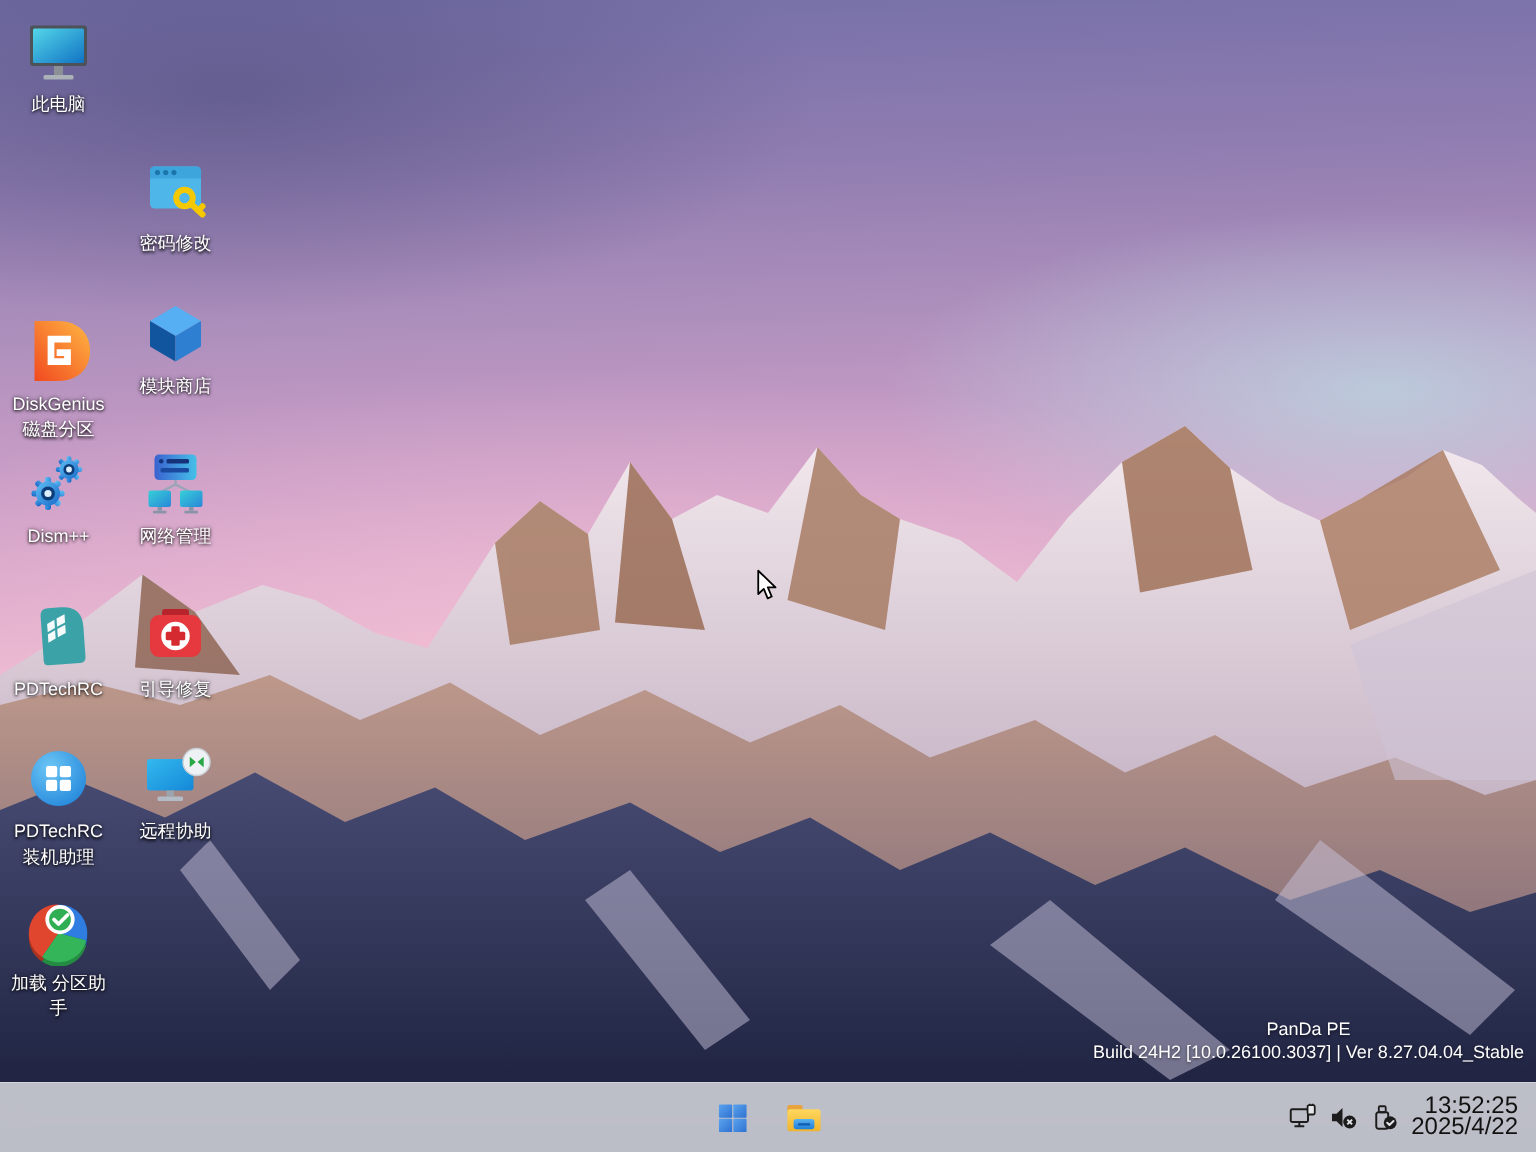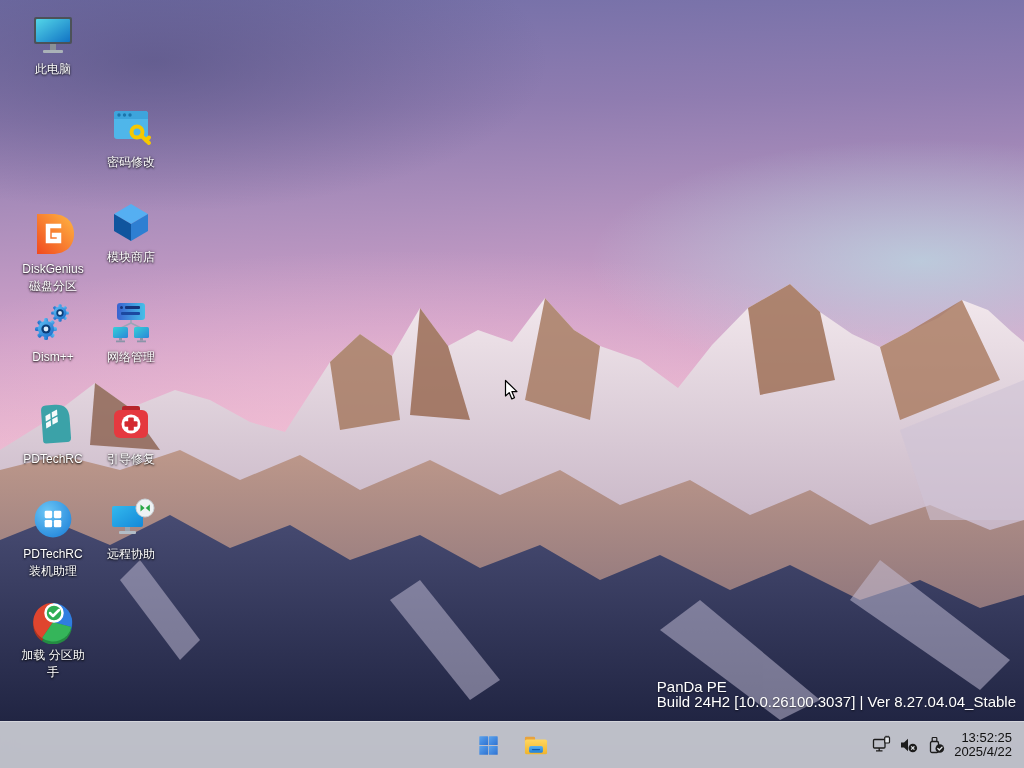--- a/index.html
+++ b/index.html
@@ -10,42 +10,42 @@
   .wallpaper{position:absolute;inset:0;
     background:
       radial-gradient(55% 28% at 15% 8%, rgba(76,74,122,.55), transparent 70%),
       radial-gradient(45% 22% at 90% 34%, rgba(186,215,226,.78), transparent 72%),
       radial-gradient(70% 26% at 40% 52%, rgba(246,195,215,.5), transparent 75%),
       linear-gradient(178deg,#7470a8 0%,#8f7cb0 15%,#ad8fbc 28%,#cfa0c8 42%,#eab7d0 55%,#f3d2da 68%,#f6e4e4 80%,#f2dde2 100%);
   }
   .mountains{position:absolute;inset:0;width:1024px;height:768px;}
 
   
-  .cell{position:absolute;width:78px;display:flex;flex-direction:column;align-items:center;cursor:default;margin-left:14px;}
+  .cell{position:absolute;width:78px;display:flex;flex-direction:column;align-items:center;cursor:default;}
   .ic{width:48px;height:48px;display:flex;align-items:center;justify-content:center;}
   .lbl{margin-top:3px;max-width:74px;font-size:12px;line-height:17px;color:#fff;text-align:center;
        text-shadow:0 1px 2px rgba(0,0,0,.9),0 0 3px rgba(0,0,0,.55);word-break:break-word;}
 
   
-  .watermark{position:absolute;right:8px;top:679px;text-align:left;color:#fff;font-size:15px;line-height:15px;
+  .watermark{position:absolute;right:8px;top:679px;text-align:center;color:#fff;font-size:12px;line-height:15px;
              text-shadow:0 1px 2px rgba(0,0,0,.55);}
 
   
   .cursor{position:absolute;left:504px;top:379px;width:15px;height:22px;}
 
   
   .taskbar{position:absolute;left:0;right:0;bottom:0;height:46px;
     background:rgba(224,226,230,0.82);backdrop-filter:blur(8px);
     border-top:1px solid rgba(255,255,255,0.35);}
   .tb-center{position:absolute;left:50%;transform:translateX(-50%);height:100%;display:flex;align-items:center;gap:12px;}
   .tb-btn{width:36px;height:36px;border:none;background:transparent;border-radius:5px;display:flex;align-items:center;justify-content:center;padding:0;}
   .tb-right{position:absolute;right:4px;top:0;height:100%;display:flex;align-items:center;}
   .tray{display:flex;align-items:center;gap:7px;margin-right:8px;}
   .tray span{display:flex;width:20px;height:20px;align-items:center;justify-content:center;}
-  .clock{font-size:13px;line-height:14px;color:#111;text-align:right;margin-right:8px;min-width:58px;}
+  .clock{font-size:16px;line-height:14px;color:#111;text-align:right;margin-right:8px;min-width:58px;}
 </style>
 </head>
 <body>
 
 <div class="screen">
 
   <div class="wallpaper">
     <svg class="mountains" viewBox="0 0 1024 768" preserveAspectRatio="none">
       <defs>
         <linearGradient id="mtSnow" x1="0" y1="0" x2="0" y2="1">

